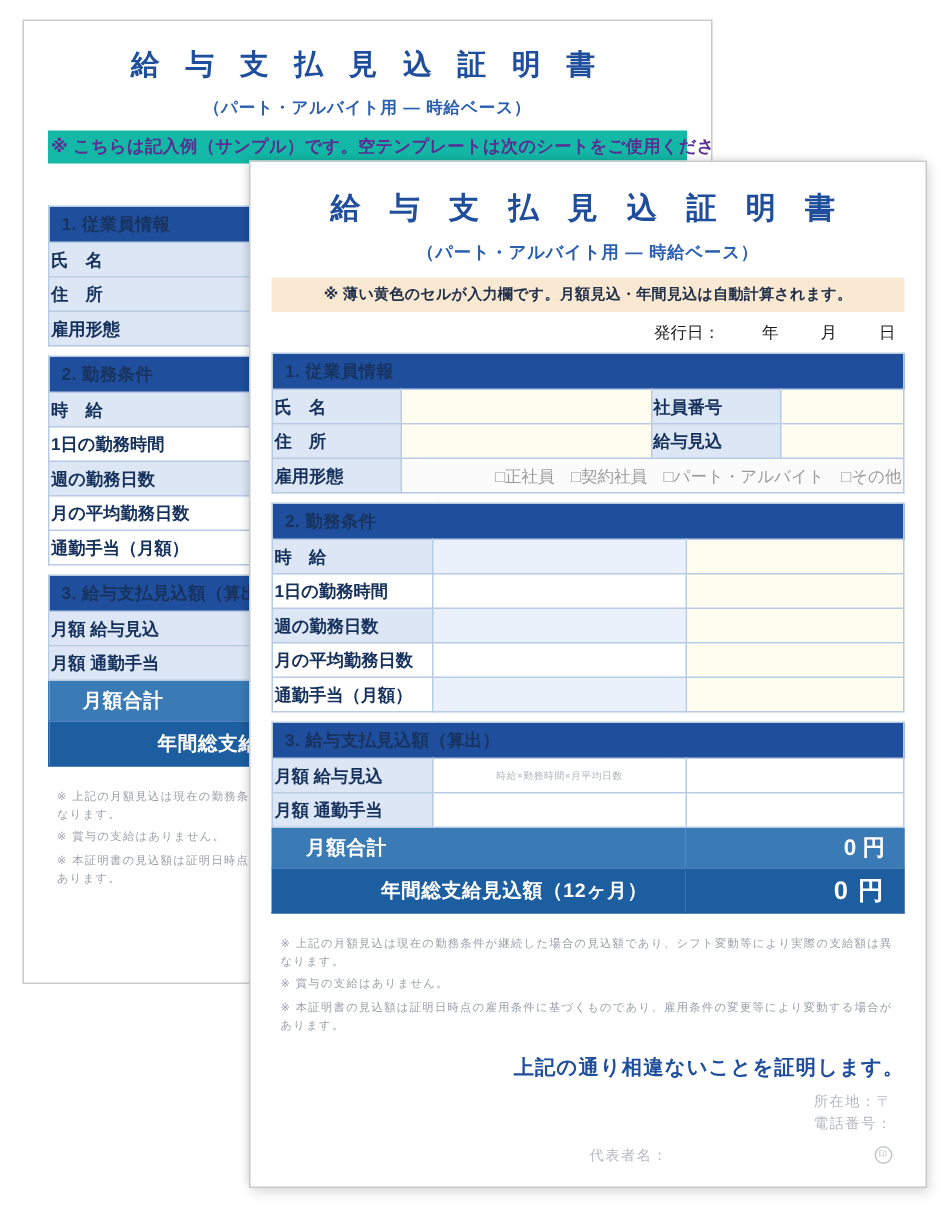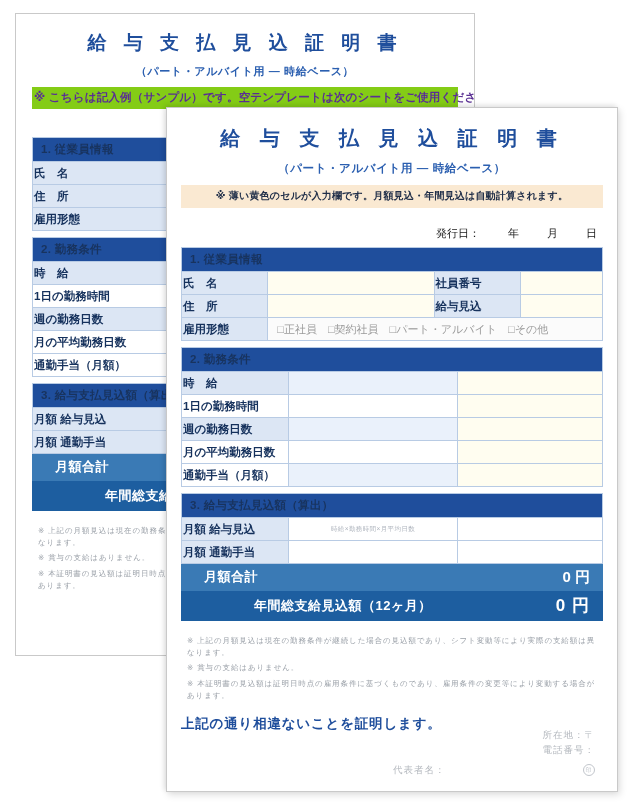--- a/index.html
+++ b/index.html
@@ -60,35 +60,35 @@
     color:#22304a;
     font-weight:bold;
     font-size:10px;
     text-align:center;
     padding:4px 2px 5px;
     margin-top:9px;
     white-space:nowrap;
     letter-spacing:.2px;
   }
   .notice-pink{
-    background:#84cc16;
+    background:#14b8a6;
     color:#5a2f93;
     font-weight:bold;
     font-size:11.5px;
     text-align:center;
     padding:3px 2px 4px;
     margin-top:8px;
     white-space:nowrap;
     letter-spacing:.2px;
   }
 
   
   .issue-row{
     display:flex;justify-content:flex-end;align-items:center;
-    font-size:11px;color:#1a1a1a;margin-top:18px;padding-right:4px;
+    font-size:11px;color:#1a1a1a;margin-top:6px;padding-right:4px;
     white-space:nowrap;
   }
   .issue-label{margin-right:28px;}
   .issue-y{margin-right:28px;}
   .issue-m{margin-right:28px;}
   .issue-d{margin-right:2px;}
   .issue-row-back{
     display:flex;justify-content:center;align-items:center;
     font-size:11px;color:#1a1a1a;margin-top:7px;white-space:nowrap;
   }
@@ -128,20 +128,21 @@
   td.cream{background:#fffdf0;}
   td.pale{background:#eaf1fb;}
   td.plain{background:#ffffff;}
   td.choices{
     background:#fbfbfb;
     color:#9a9a9a;
     font-size:11px;
     padding-left:9px;
     white-space:nowrap;
     font-weight:normal;
+    text-align:right;
   }
   td.formula{
     background:#ffffff;
     color:#aeb4bd;
     font-size:6.5px;
     text-align:center;
     letter-spacing:.4px;
     white-space:nowrap;
   }
   td.sample{
@@ -177,21 +178,21 @@
   
   .notes{margin-top:14px;padding:0 6px;}
   .note{
     font-size:7.5px;
     color:#9aa0a8;
     line-height:1.55;
     margin-bottom:4px;
     letter-spacing:.9px;
   }
   .certify{
-    text-align:left;
+    text-align:right;
     color:#1f4e9c;
     font-weight:bold;
     font-size:13.5px;
     letter-spacing:.8px;
     margin-top:14px;
     white-space:nowrap;
   }
   .sheet-back .certify{margin-top:12px;text-align:right;padding-right:8px;}
 
   

